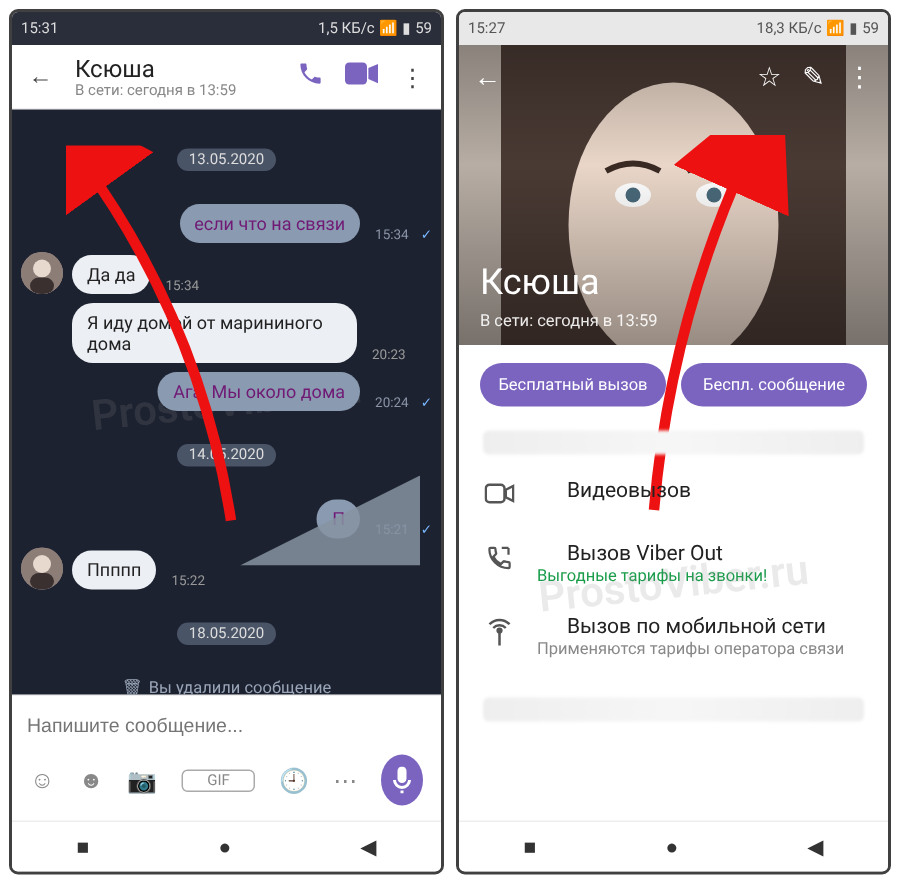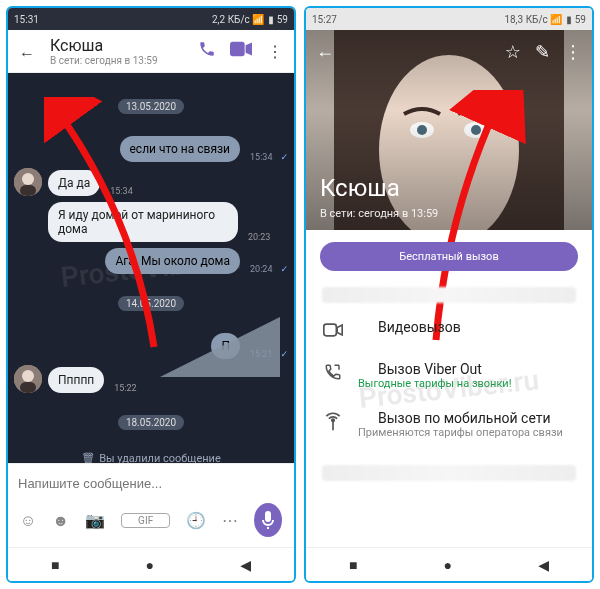--- a/index.html
+++ b/index.html
@@ -1,18 +1,18 @@
 <!DOCTYPE html>
 <html><head>
 <meta charset="utf-8">
 <style>
   * { box-sizing: border-box; margin: 0; padding: 0; }
   body { font-family: -apple-system, Roboto, Arial, sans-serif; background: #fff; }
   .stage { display: flex; gap: 8px; padding: 6px; width: 600px; height: 589px; }
-  .phone { flex: 1; border: 2px solid #0ea5e9; border-radius: 6px; overflow: hidden; position: relative; background: #fff; display: flex; flex-direction: column; }
+  .phone { flex: 1; border: 2px solid #404040; border-radius: 6px; overflow: hidden; position: relative; background: #fff; display: flex; flex-direction: column; }
 
   .statusbar { height: 22px; background: #2a2d3a; color: #ddd; font-size: 10px; display: flex; align-items: center; padding: 0 6px; }
   .statusbar.light { background: #e8e8e8; color: #555; }
   .statusbar .left { flex: 0 0 auto; }
   .statusbar .right { margin-left: auto; display: flex; gap: 3px; align-items: center; }
 
   
   .chat-header { background: #fff; display: flex; align-items: center; padding: 6px 8px; gap: 12px; border-bottom: 1px solid #eee; }
   .chat-header .titleblock { flex: 1; }
   .chat-header .title { font-size: 16px; color: #222; }
@@ -21,21 +21,21 @@
   .hicon.dark { color: #444; }
 
   .chat-body { flex: 1; background: #1c2230; position: relative; overflow: hidden; padding: 4px 6px; }
   .date-chip { background: rgba(80,90,110,.9); color: #ddd; font-size: 10px; border-radius: 10px; padding: 2px 8px; margin: 22px auto; width: max-content; }
   .row { display: flex; align-items: flex-end; gap: 6px; margin: 6px 0; }
   .row.out { justify-content: flex-end; }
   .avatar { width: 28px; height: 28px; border-radius: 50%; background: #a89090; overflow: hidden; flex: 0 0 auto; }
   .avatar svg { width: 100%; height: 100%; display: block; }
   .bubble { max-width: 190px; border-radius: 14px; padding: 6px 10px; font-size: 12px; position: relative; }
   .bubble.in { background: #eceff4; color: #222; }
-  .bubble.out { background: #8a9ab0; color: #000000; }
+  .bubble.out { background: #8a9ab0; color: #701a75; }
   .time { font-size: 9px; color: #8a94a6; margin-left: 4px; align-self: flex-end; }
   .time.in { color: #999; }
   .checks { color: #7ab6ff; font-size: 9px; margin-left: 2px; }
   .deleted { color: #9aa6b8; font-size: 11px; display: flex; align-items: center; gap: 4px; justify-content: center; margin-top: 4px; }
 
   .composer { background: #fff; border-top: 1px solid #eee; padding: 6px 8px; }
   .composer input { width: 100%; border: none; outline: none; font-size: 13px; color: #7f1d1d; padding: 6px 2px 10px; }
   .composer-icons { display: flex; align-items: center; gap: 16px; padding: 2px 4px 4px; color: #888; font-size: 16px; }
   .mic { margin-left: auto; width: 34px; height: 34px; border-radius: 50%; background: #7b64c0; color: #fff; display: flex; align-items: center; justify-content: center; font-size: 16px; }
 
@@ -71,21 +71,21 @@
 </style>
 </head>
 <body>
 
 <div class="stage">
 
   <div class="phone">
     <div class="statusbar">
       <span class="left">15:31</span>
       <span class="right">
-        <span>2,2 КБ/с</span>
+        <span>1,5 КБ/с</span>
         <span>📶</span>
         <span>▮</span>
         <span>59</span>
       </span>
     </div>
 
     <div class="chat-header">
       <span class="hicon dark">←</span>
       <div class="titleblock">
         <div class="title">Ксюша</div>
@@ -254,20 +254,21 @@
             <path d="M10 250 Q 20 130 70 18" stroke="#e11" stroke-width="7" fill="none" marker-end="url(#ah2)"></path>
           </svg>
       </div>
     </div>
 
     <div style="position:relative; flex:1; overflow:hidden">
       <div class="watermark">ProstoViber.ru</div>
 
       <div class="pill-row">
         <div class="pill">Бесплатный вызов</div>
+        <div class="pill">Беспл. сообщение</div>
       </div>
 
       <div class="blur-line"></div>
 
       <div class="option">
         <span class="oicon">
           <svg width="20" height="14" viewBox="0 0 24 16" fill="none" stroke="#555" stroke-width="2">
               <rect x="1" y="1" width="15" height="14" rx="3"></rect>
               <path d="M17 5l6-3v12l-6-3z"></path>
             </svg>

